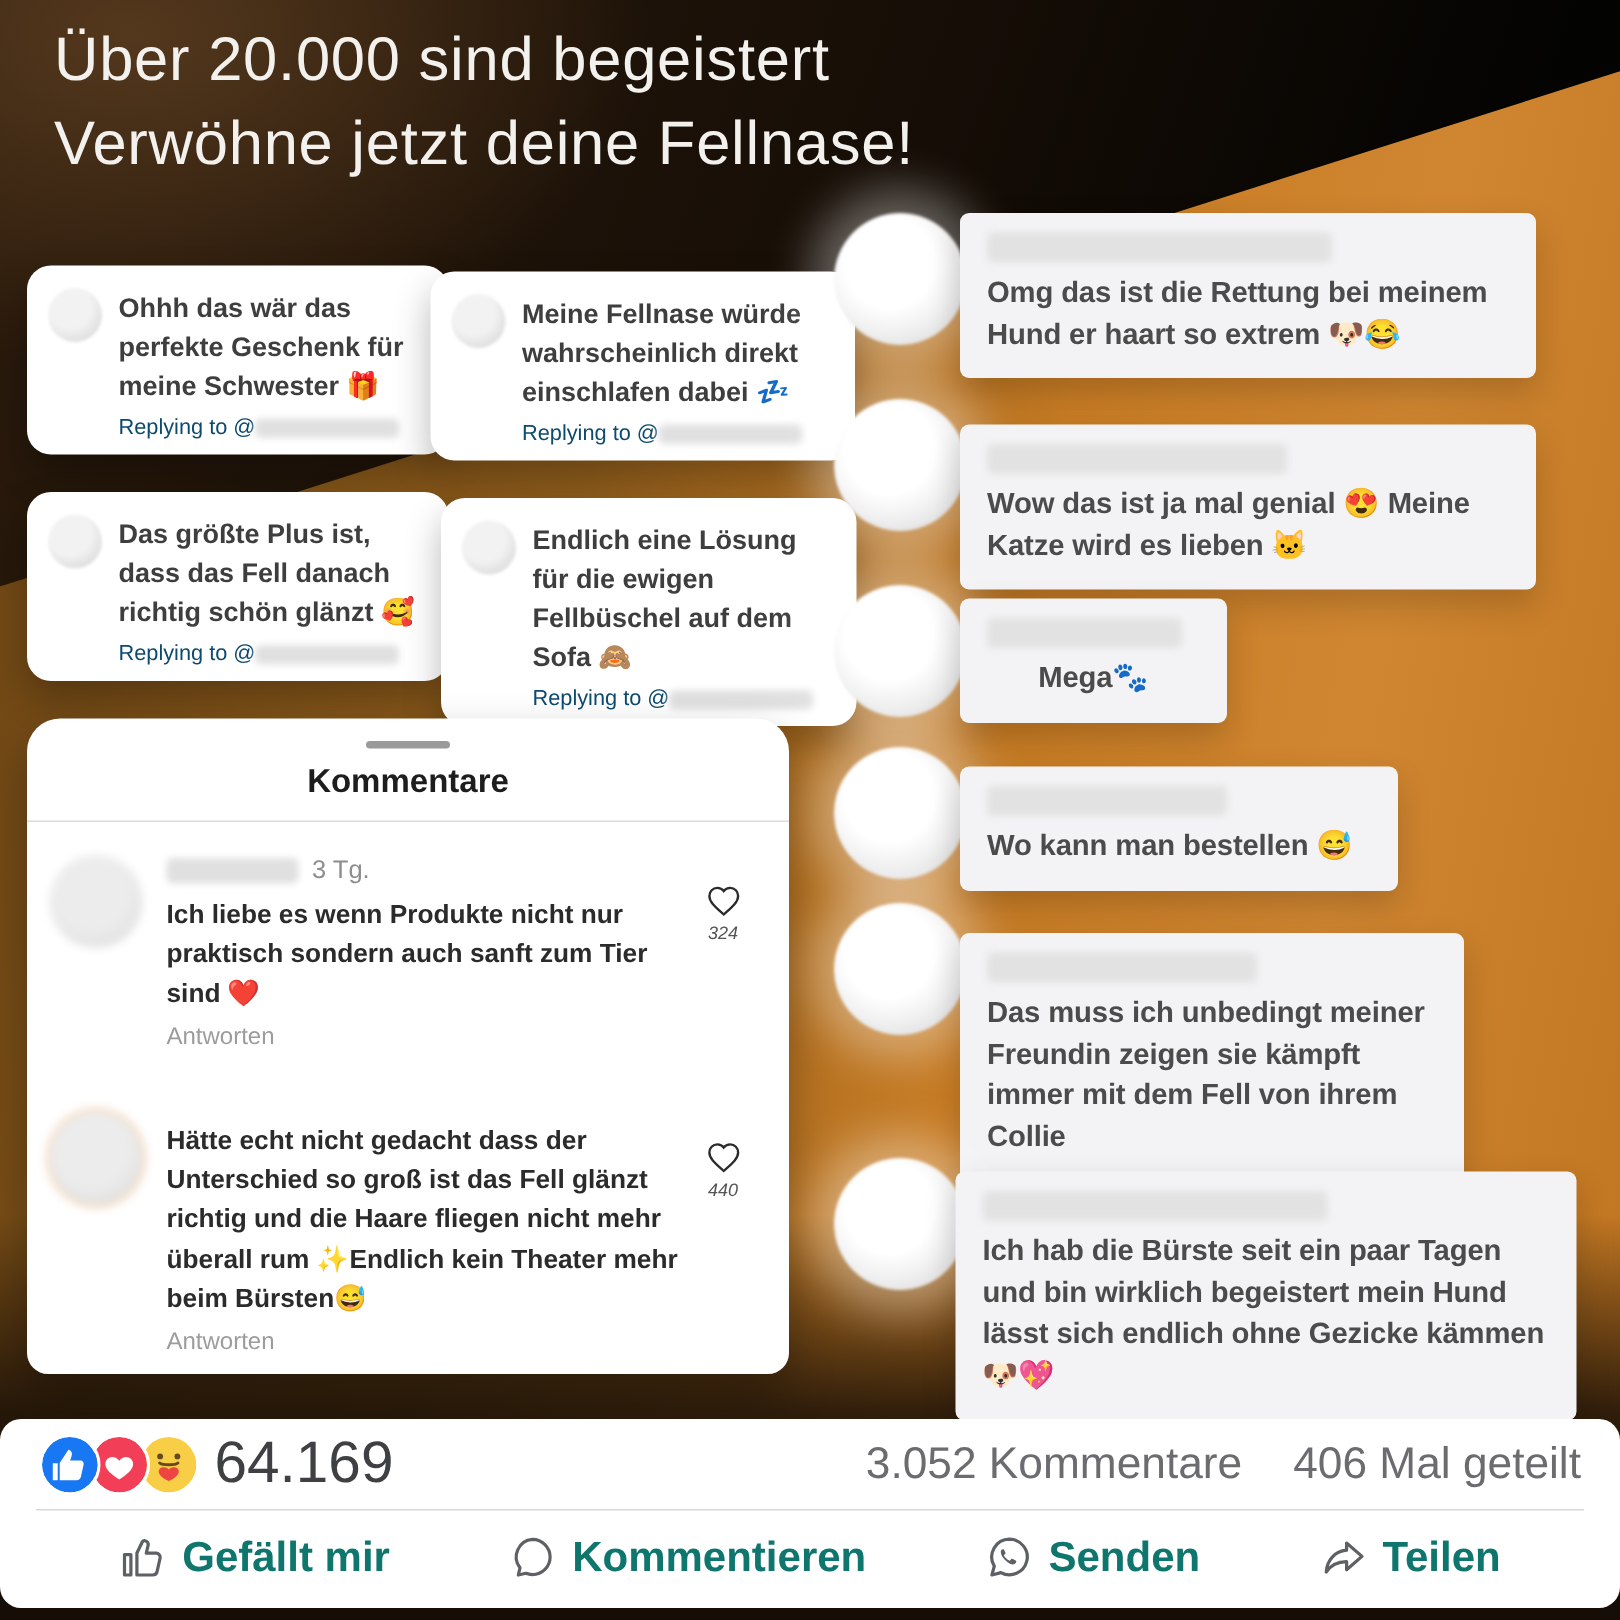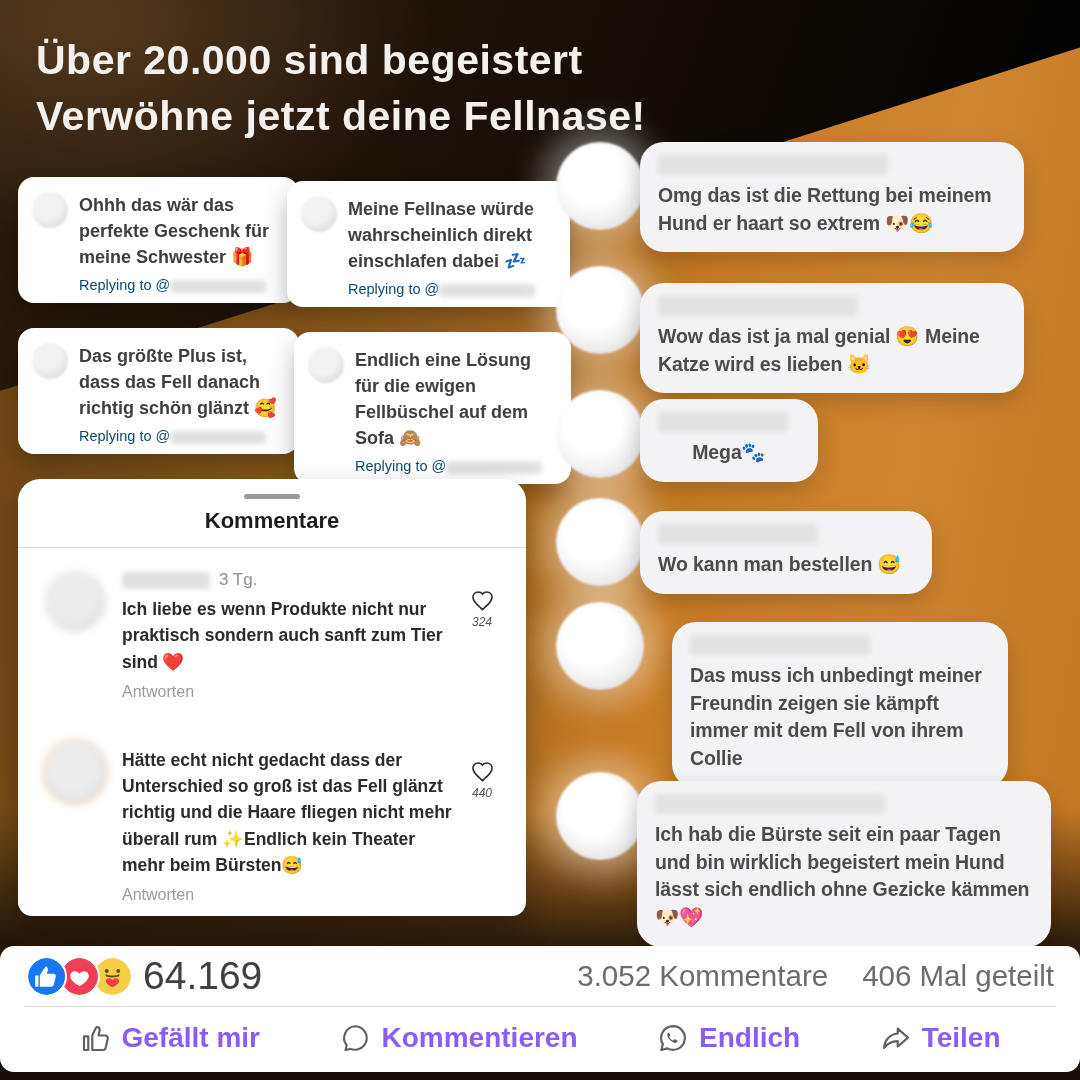--- a/index.html
+++ b/index.html
@@ -8,71 +8,71 @@
     background:linear-gradient(100deg,#6b4414,#915e1c 35%,#c87c24 60%,#d08631 78%,#bf741f);}
   .bg-dark{position:absolute;inset:0;z-index:0;
     background:radial-gradient(ellipse 560px 360px at 8% 2%,#54381d,rgba(10,6,2,0) 62%),
                linear-gradient(110deg,#2b1b0c,#150d06 45%,#030302 72%);
     clip-path:polygon(0 0,100% 0,100% 4.4%,0 36.2%);}
   .bg-bottom{position:absolute;left:0;right:0;top:810px;height:270px;z-index:0;
     background:linear-gradient(to bottom,rgba(18,11,5,0),rgba(24,15,7,.85) 48%,#150d06 70%);}
   .layer{position:absolute;inset:0;z-index:2;}
 
   
-  .headline{position:absolute;left:36px;top:32px;color:#f3f1ee;font-size:41px;line-height:56px;
-    font-weight:700;letter-spacing:.5px;}
+  .headline{position:absolute;left:36px;top:11px;color:#f3f1ee;font-size:41px;line-height:56px;
+    font-weight:400;letter-spacing:.5px;}
 
   
   .reply-card{position:absolute;background:#fff;border-radius:16px;box-shadow:0 12px 24px rgba(0,0,0,.28);
     padding:15px 14px 10px 14px;display:flex;}
   .reply-card .av{width:36px;height:36px;border-radius:50%;flex:0 0 36px;margin-right:11px;
     background:radial-gradient(circle at 40% 35%,#f2f2f2 45%,#dcdcdc 80%,#cfcfcf);filter:blur(1px);}
   .reply-card .txt{font-size:18px;line-height:1.45;font-weight:700;color:#3e3e3e;}
   .reply-card .replyrow{margin-top:7px;font-size:14.5px;color:#0c4a6e;white-space:nowrap;}
   .chip{display:inline-block;background:#e0e0e0;border-radius:4px;filter:blur(2.5px);vertical-align:middle;}
 
   
   .panel{position:absolute;left:18px;top:479px;width:508px;height:437px;background:#fff;
     border-radius:22px 22px 14px 14px;box-shadow:0 14px 30px rgba(0,0,0,.3);}
   .panel .handle{width:56px;height:5px;background:#9a9a9a;border-radius:3px;margin:15px auto 9px;}
   .panel .title{text-align:center;font-size:22px;font-weight:700;color:#1d1d1d;padding-bottom:13px;
     border-bottom:1.5px solid #dcdcdc;}
-  .comment{display:flex;padding:0 18px 0 26px;justify-content:flex-end;}
+  .comment{display:flex;padding:0 18px 0 15px;justify-content:flex-end;}
   .comment .av{width:62px;height:62px;border-radius:50%;flex:0 0 62px;margin-right:16px;
     background:radial-gradient(circle at 45% 40%,#ececec 50%,#ddd 85%);filter:blur(3px);}
   .comment .av.ring{box-shadow:0 0 0 2.5px rgba(233,178,122,.5);}
   .comment .body{flex:1;}
   .comment .meta{font-size:17px;color:#8d8d8d;display:flex;align-items:center;gap:9px;}
   .comment .text{margin-top:6px;font-size:17.5px;line-height:1.5;font-weight:700;color:#2b2b2b;}
   .comment .action{margin-top:8px;font-size:16px;color:#9c9c9c;}
   .comment .likes{flex:0 0 52px;text-align:center;margin-top:18px;color:#555;font-size:12px;font-style:italic;}
   .comment .likes svg{display:block;margin:0 auto 2px;}
   .minidot{width:9px;height:9px;border-radius:50%;background:#4d8fea;display:inline-block;}
 
   
   .big-av{position:absolute;width:88px;height:88px;border-radius:50%;
     background:radial-gradient(circle at 42% 38%,#ffffff 40%,#f0f0f0 62%,#dadada 88%);
     box-shadow:0 0 30px 16px rgba(255,255,255,.35);filter:blur(1.2px);}
-  .bubble{position:absolute;background:#f3f3f5;border-radius:24px;padding:13px 18px 15px;
+  .bubble{position:absolute;background:#f3f3f5;border-radius:6px;padding:13px 18px 15px;
     box-shadow:0 10px 22px rgba(0,0,0,.18);}
   .bubble .nchip{display:block;height:20px;background:#e2e2e2;border-radius:4px;filter:blur(2.5px);margin-bottom:7px;}
   .bubble .txt{font-size:19.5px;line-height:1.42;font-weight:700;color:#4b4b4b;letter-spacing:-.1px;}
 
   
   .footer{position:absolute;left:0;top:946px;width:1080px;height:126px;background:#fff;border-radius:14px;z-index:3;}
   .frow1{height:60px;display:flex;align-items:center;padding:0 26px;}
   .reactions{display:flex;align-items:center;}
   .reactions .rc{width:37px;height:37px;border-radius:50%;border:2.5px solid #fff;margin-right:-8px;}
   .rcount{margin-left:18px;font-size:39px;color:#3e4044;}
   .fspacer{flex:1;}
   .fgray{font-size:29.5px;color:#6a6c70;}
   .fgray + .fgray{margin-left:34px;}
   .fdivider{border-top:1.5px solid #d8d8d8;margin:0 24px;}
   .frow2{height:62px;display:flex;align-items:center;justify-content:space-evenly;}
-  .fbtn{display:flex;align-items:flex-end;gap:10px;font-size:28px;font-weight:700;color:#8b5cf6;cursor:pointer;}
+  .fbtn{display:flex;align-items:flex-end;gap:10px;font-size:28px;font-weight:700;color:#0f766e;cursor:pointer;}
 </style>
 </head>
 <body>
 
 <div class="canvas">
   <div class="bg-dark"></div>
   <div class="bg-bottom"></div>
 
   <div class="layer">
 
@@ -168,21 +168,21 @@
       <div class="txt">Mega🐾</div>
     </div>
 
     <div class="big-av" style="left:556px;top:498px;"></div>
     <div class="bubble" style="left:640px;top:511px;width:256px;">
       <span class="nchip" style="width:160px;"></span>
       <div class="txt">Wo kann man bestellen 😅</div>
     </div>
 
     <div class="big-av" style="left:556px;top:602px;"></div>
-    <div class="bubble" style="left:640px;top:622px;width:300px;margin-left:32px;">
+    <div class="bubble" style="left:640px;top:622px;width:300px;">
       <span class="nchip" style="width:180px;"></span>
       <div class="txt">Das muss ich unbedingt meiner Freundin zeigen sie kämpft immer mit dem Fell von ihrem Collie</div>
     </div>
 
     <div class="big-av" style="left:556px;top:772px;"></div>
     <div class="bubble" style="left:637px;top:781px;width:378px;">
       <span class="nchip" style="width:230px;"></span>
       <div class="txt">Ich hab die Bürste seit ein paar Tagen und bin wirklich begeistert mein Hund lässt sich endlich ohne Gezicke kämmen 🐶💖</div>
     </div>
   </div>
@@ -224,21 +224,21 @@
         <svg width="32" height="32" viewBox="0 0 24 24">
             <path d="M12 3.2a8.8 8.8 0 0 1 0 17.6c-1.2 0-2.3-.2-3.3-.65L4.9 21l.85-3.6A8.8 8.8 0 0 1 12 3.2z" fill="none" stroke="#5d6064" stroke-width="1.6" stroke-linejoin="round"></path>
           </svg>
         <span>Kommentieren</span>
       </div>
       <div class="fbtn">
         <svg width="32" height="32" viewBox="0 0 24 24">
           <path d="M12 3.1a8.9 8.9 0 0 0-7.6 13.5L3.2 21l4.5-1.2A8.9 8.9 0 1 0 12 3.1z" fill="none" stroke="#5d6064" stroke-width="1.6" stroke-linejoin="round"></path>
           <path d="M8.6 8.3c-.3 0-.8.1-.9.8-.2.9.3 2.4 1.6 3.9 1.3 1.5 2.9 2.6 4.3 2.7.9 0 1.5-.5 1.7-1.1l.1-.5c0-.2-.1-.3-.3-.4l-1.7-.8c-.2-.1-.4 0-.5.1l-.6.7c-.1.1-.3.2-.4.1-1-.4-2.1-1.4-2.6-2.4-.1-.2-.1-.3 0-.4l.6-.6c.15-.15.15-.35.1-.5l-.8-1.6c-.1-.2-.3-.3-.6-.3z" fill="#5d6064"></path>
         </svg>
-        <span>Endlich</span>
+        <span>Senden</span>
       </div>
       <div class="fbtn">
         <svg width="32" height="32" viewBox="0 0 24 24">
             <path d="M13.3 5l7.7 6.7-7.7 6.7v-4.1c-5.2.1-8.1 2-10.2 5.2.4-5.9 4.3-10.4 10.2-10.9V5z" fill="none" stroke="#5d6064" stroke-width="1.6" stroke-linejoin="round"></path>
           </svg>
         <span>Teilen</span>
       </div>
     </div>
   </div>
 </div>

